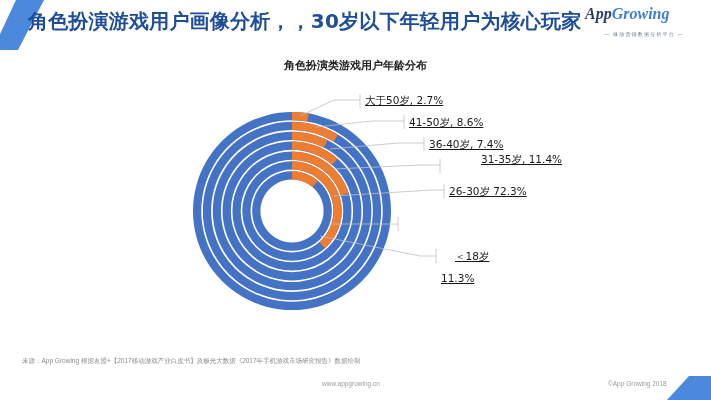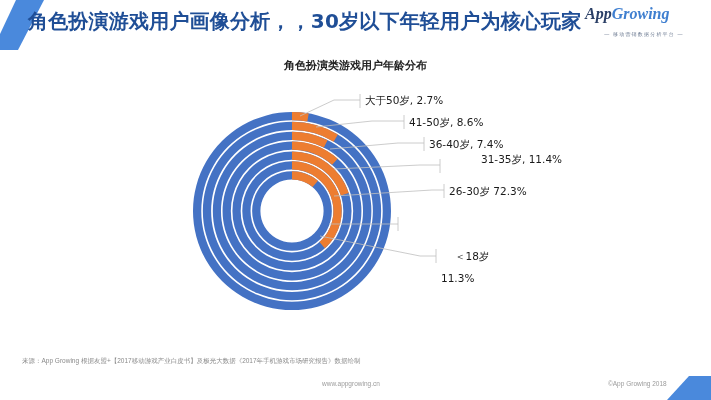--- a/index.html
+++ b/index.html
@@ -48,20 +48,21 @@
     font-size:11px;font-weight:bold;color:#222;
   }
   .chart-wrap{position:absolute;left:0;top:0;width:711px;height:400px;}
   svg{display:block;}
 
   .lead-line{stroke:#bfbfbf;stroke-width:.8;fill:none;}
 
   .lbl{
     position:absolute;font-size:10.5px;color:#1a1a1a;white-space:nowrap;
     font-family:"DejaVu Sans","Liberation Sans",sans-serif;
+    text-decoration:underline;
   }
 
   
   .src{
     position:absolute;left:22px;top:357px;
     font-size:6.5px;color:#8a8a8a;white-space:nowrap;
   }
   .foot{position:absolute;left:0;top:376px;width:711px;height:24px;}
   .foot-url{position:absolute;left:322px;top:4px;font-size:6.5px;color:#9b9b9b;}
   .foot-cr{position:absolute;left:608px;top:4px;font-size:6.5px;color:#9b9b9b;}

